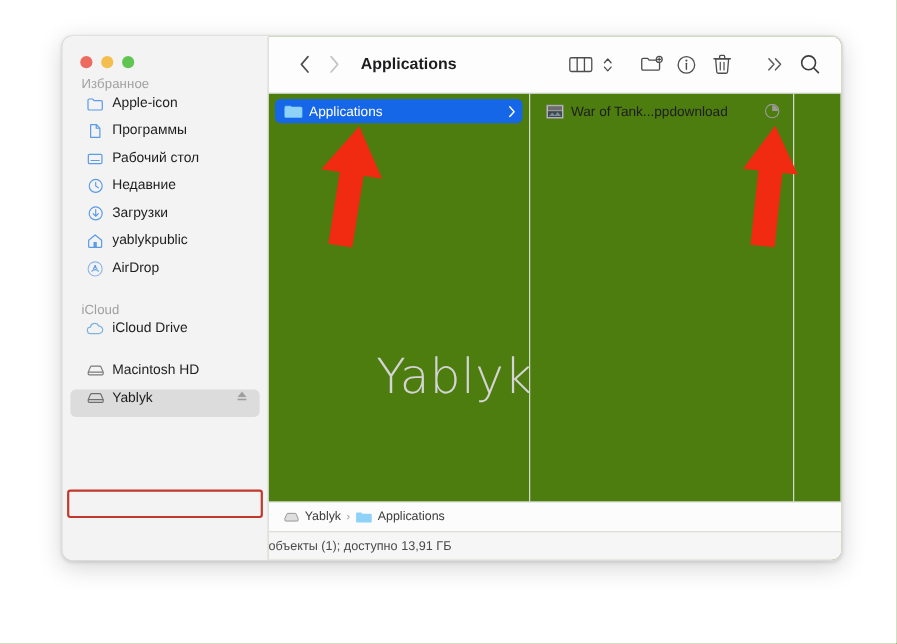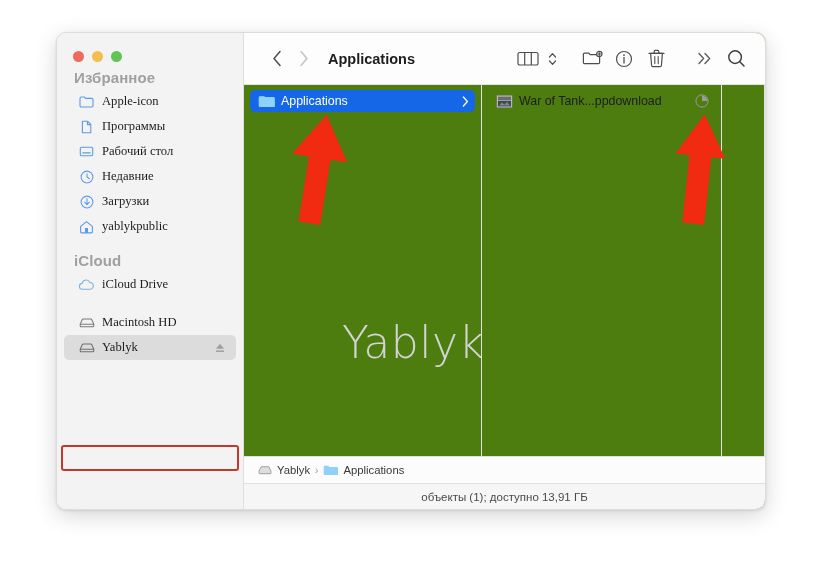--- a/index.html
+++ b/index.html
@@ -29,38 +29,37 @@
   
   #sidebar {
     width: 187px;
     background: #f3f3f3;
     border-right: 1px solid #dedede;
     padding-top: 36px;
     flex-shrink: 0;
     position: relative;
   }
   .sb-section {
-    font-size: 15px;
+    font-size: 12px;
     color: #a0a0a0;
-    font-weight: bold;
+    font-weight: normal;
     padding: 0 0 3px 17px;
     letter-spacing: 0.1px;
   }
   .sb-item {
     display: flex;
-    align-items: center;
+    align-items: flex-start;
     height: 25px;
     padding-left: 14px;
     padding-right: 10px;
     font-size: 12.6px;
     color: #1d1d1f;
     border-radius: 5px;
     margin: 0 7px;
     position: relative;
-    font-family: Liberation Serif, serif;
   }
   .sb-item .ico {
     width: 17px; height: 16px;
     margin-right: 7px;
     display: flex; align-items: center; justify-content: center;
     flex-shrink: 0;
   }
   .sb-item .lbl { white-space: nowrap; overflow: hidden; }
   .sb-item.selected { background: #dcdcdc; }
   .eject { margin-left: auto; opacity: .55; display:flex; }
@@ -146,21 +145,21 @@
     color: #3a3a3a;
     flex-shrink: 0;
     gap: 5px;
   }
   #pathbar .pseg { display: flex; align-items: center; gap: 5px; }
   #pathbar .sep { color: #9a9a9a; font-size: 10px; }
 
   
   #statusbar {
     height: 26px;
-    display: flex; align-items: center; justify-content: center;
+    display: flex; align-items: center; justify-content: flex-start;
     border-top: 1px solid #e0e0e0;
     background: #f6f6f6;
     font-size: 11.5px;
     color: #4a4a4a;
     flex-shrink: 0;
   }
 
   
   #traffic { position: absolute; left: 16px; top: 18px; display: flex; gap: 8px; z-index: 5; }
   .light { width: 11px; height: 11px; border-radius: 50%; }
@@ -240,20 +239,30 @@
       <div class="sb-item">
         <span class="ico">
           <svg width="15" height="14" viewBox="0 0 15 14">
               <path d="M1.6 6.4L7.5 1.6l5.9 4.8v5.6a.9.9 0 01-.9.9H2.5a.9.9 0 01-.9-.9z" fill="none" stroke="#5B9BE8" stroke-width="1.1" stroke-linejoin="round"></path>
               <rect x="6" y="8" width="3" height="4.9" fill="#5B9BE8"></rect>
             </svg>
         </span>
         <span class="lbl">yablykpublic</span>
       </div>
 
+      <div class="sb-item">
+        <span class="ico">
+          <svg width="15" height="15" viewBox="0 0 15 15">
+              <circle cx="7.5" cy="7.5" r="6.4" fill="none" stroke="#8FB8E8" stroke-width="1"></circle>
+              <path d="M4.6 9.4a3.9 3.9 0 015.8 0M5.9 6.9a2.2 2.2 0 013.2 0" fill="none" stroke="#5B9BE8" stroke-width="1.05" stroke-linecap="round"></path>
+              <circle cx="7.5" cy="5" r="1" fill="#5B9BE8"></circle>
+            </svg>
+        </span>
+        <span class="lbl">AirDrop</span>
+      </div>
 
       <div class="sb-gap"></div>
       <div class="sb-section">iCloud</div>
 
       <div class="sb-item">
         <span class="ico">
           <svg width="17" height="12" viewBox="0 0 17 12">
               <path d="M4.4 10.2a2.9 2.9 0 01-.2-5.8 3.9 3.9 0 017.5-.9 2.7 2.7 0 01.6 6.7z" fill="none" stroke="#7FB3E0" stroke-width="1.1" stroke-linejoin="round"></path>
             </svg>
         </span>

